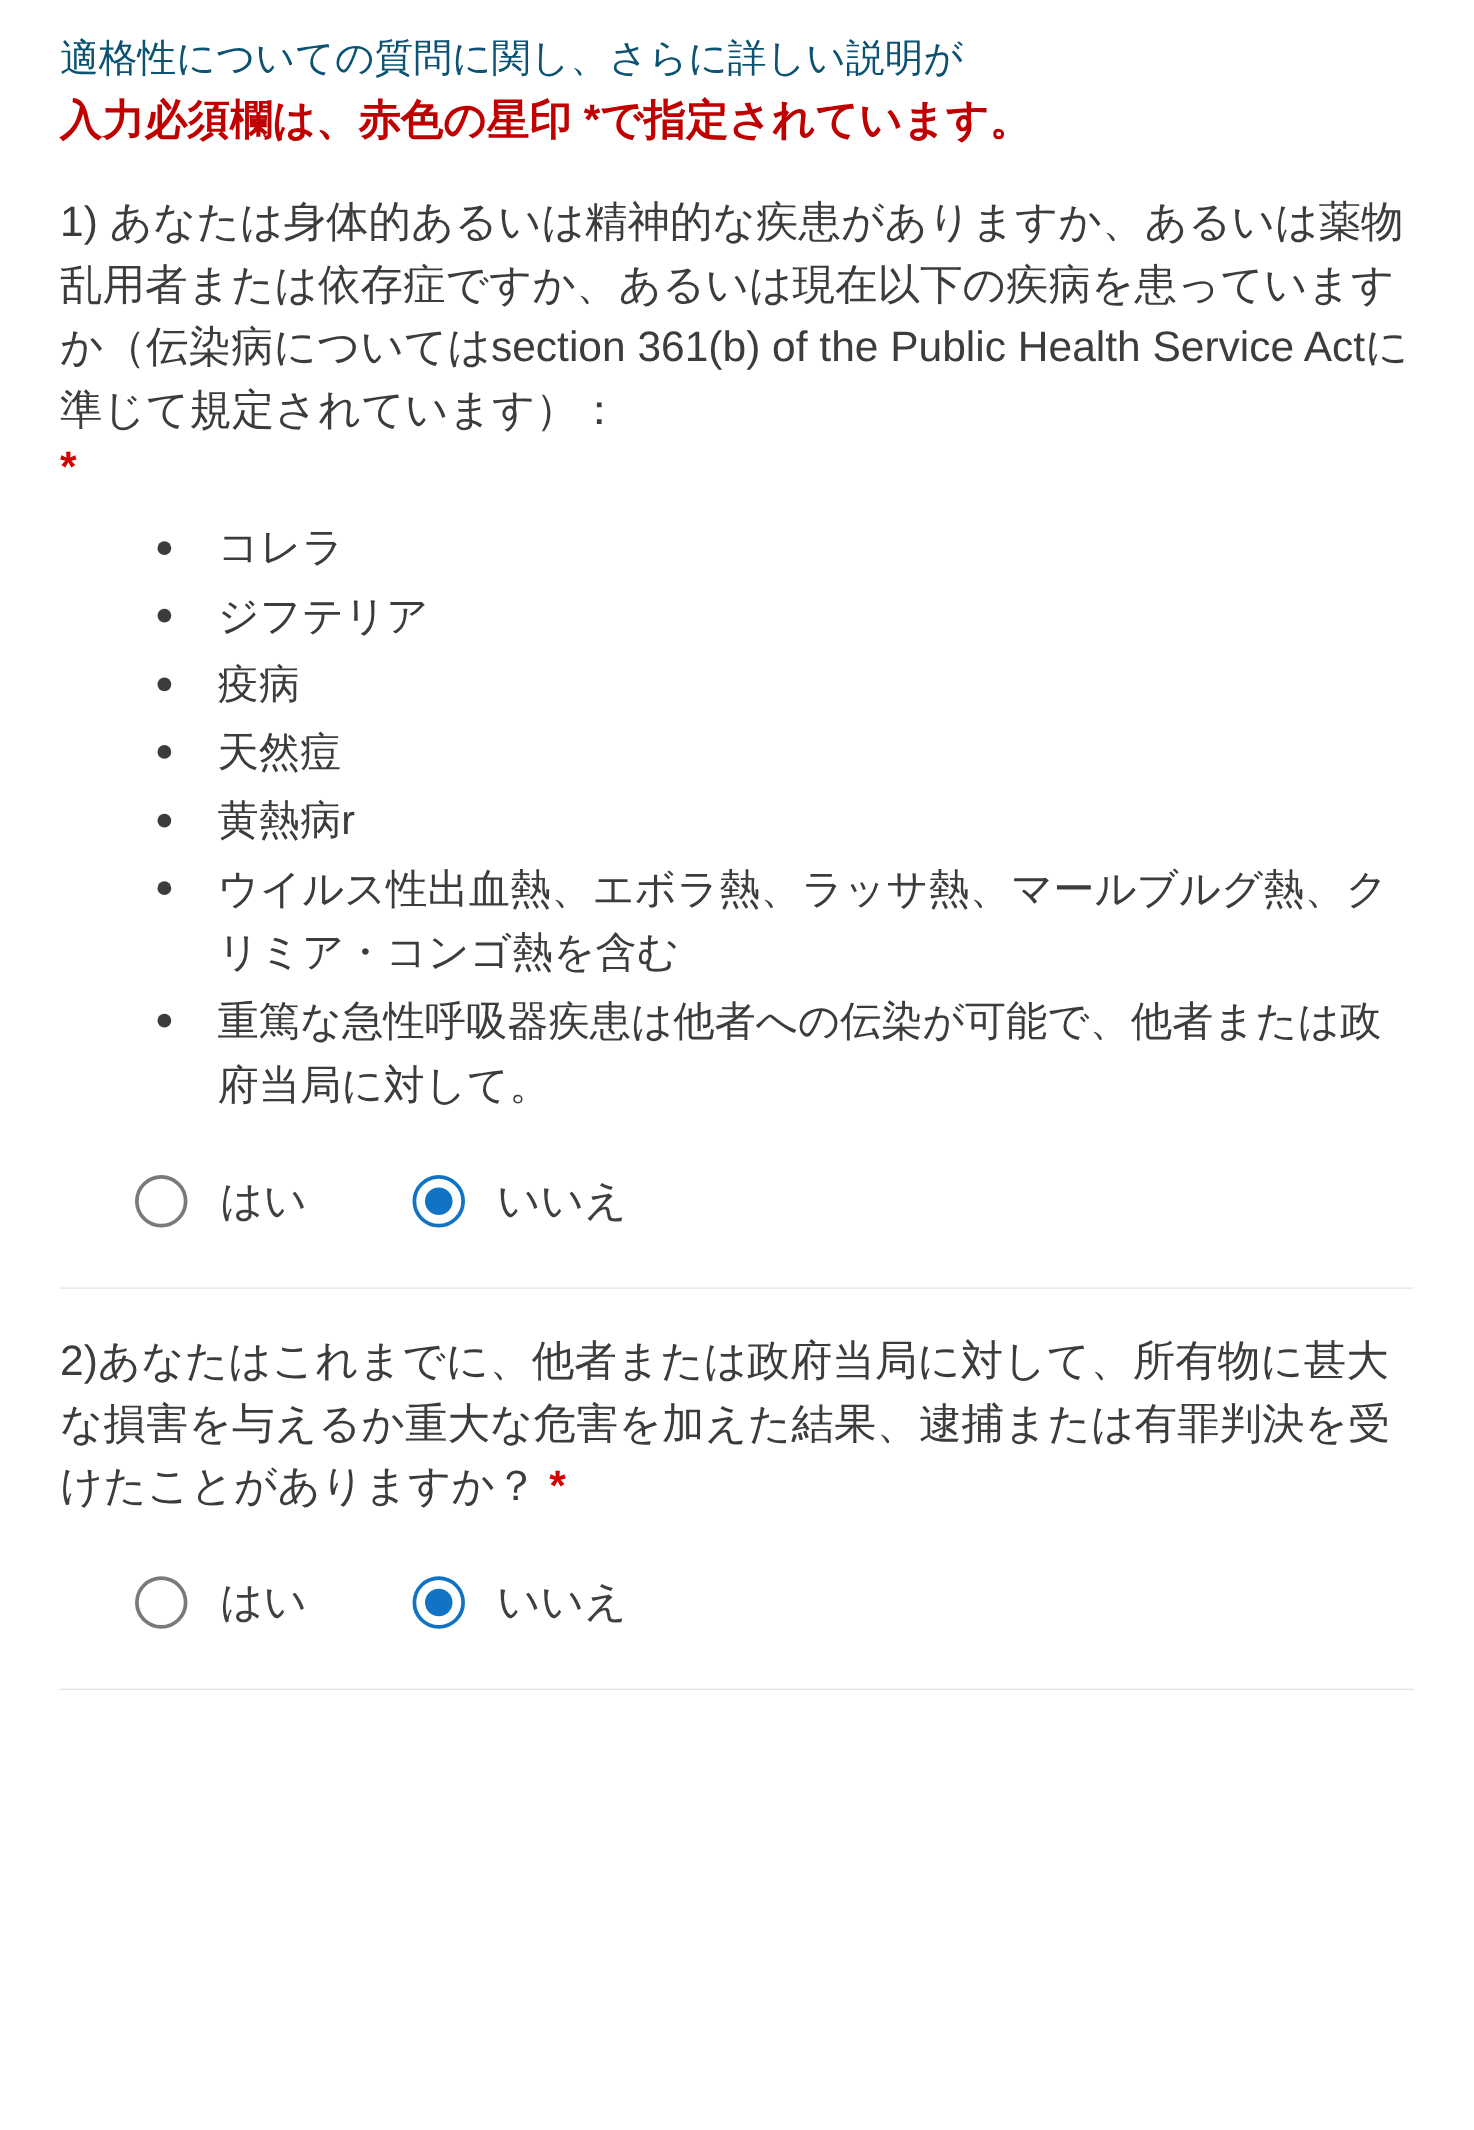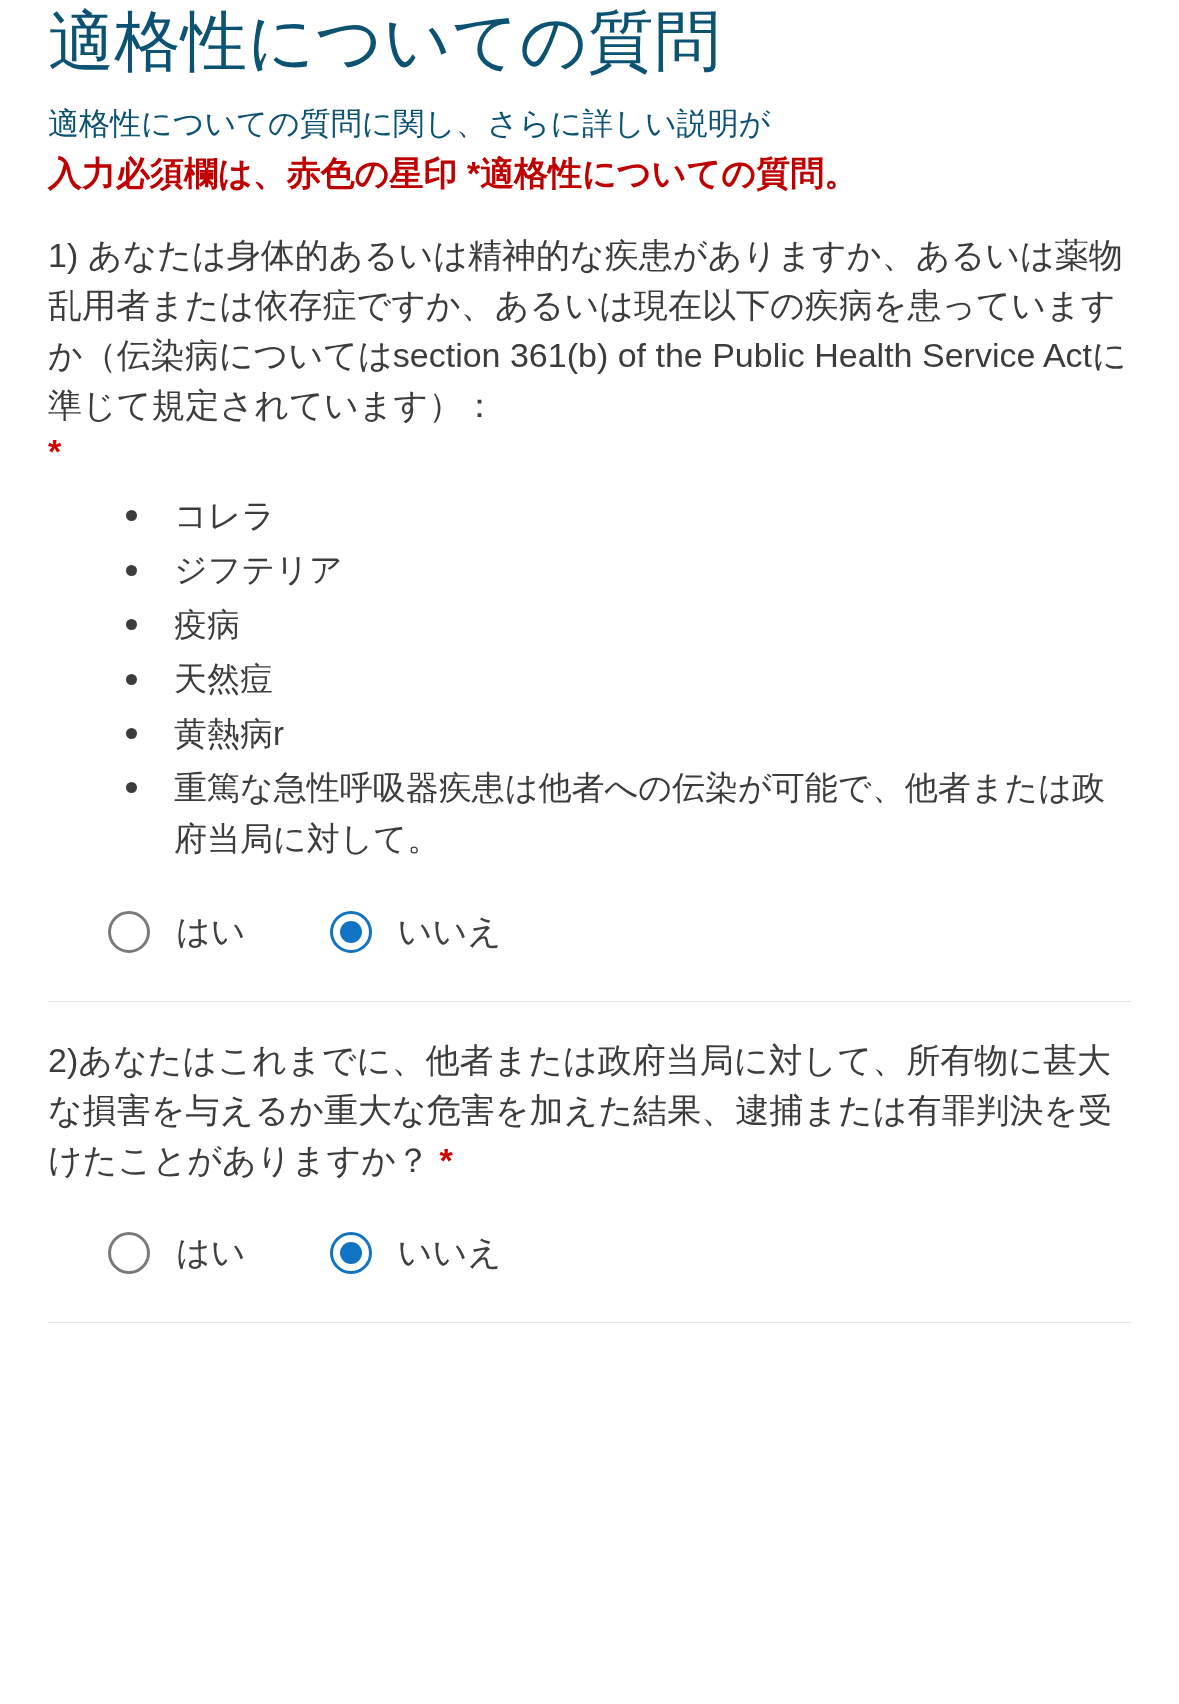--- a/index.html
+++ b/index.html
@@ -143,25 +143,24 @@
     height: 1px;
     background: #e3e3e3;
     margin: 46px 0 0 0;
   }
 </style>
 </head>
 <body>
 
 <div class="page">
 
-  <h1 class="page-title">適格性についての質問</h1>
 
   <div class="intro">
     <div class="intro-line">適格性についての質問に関し、さらに詳しい説明が</div>
-    <div class="intro-required">入力必須欄は、赤色の星印 *適格性についての質問。</div>
+    <div class="intro-required">入力必須欄は、赤色の星印 *で指定されています。</div>
   </div>
 
   <section class="question-block">
     <div class="question-text">
       <span>1) あなたは身体的あるいは精神的な疾患がありますか、あるいは薬物乱用者または依存症ですか、あるいは現在以下の疾病を患っていますか（伝染病についてはsection 361(b) of the Public Health Service Actに準じて規定されています）：</span>
       <span class="star-own-line">*</span>
     </div>
 
     <ul class="symptom-list">
       <li>
@@ -179,20 +178,24 @@
       <li>
         <span class="bullet-dot"></span>
         <span>天然痘</span>
       </li>
       <li>
         <span class="bullet-dot"></span>
         <span>黄熱病r</span>
       </li>
       <li>
         <span class="bullet-dot"></span>
+        <span>ウイルス性出血熱、エボラ熱、ラッサ熱、マールブルグ熱、クリミア・コンゴ熱を含む</span>
+      </li>
+      <li>
+        <span class="bullet-dot"></span>
         <span>重篤な急性呼吸器疾患は他者への伝染が可能で、他者または政府当局に対して。</span>
       </li>
     </ul>
 
     <div class="radio-row">
       <div class="radio-option">
         <span class="radio-mark"></span>
         <span class="radio-label">はい</span>
       </div>
       <div class="radio-option">

